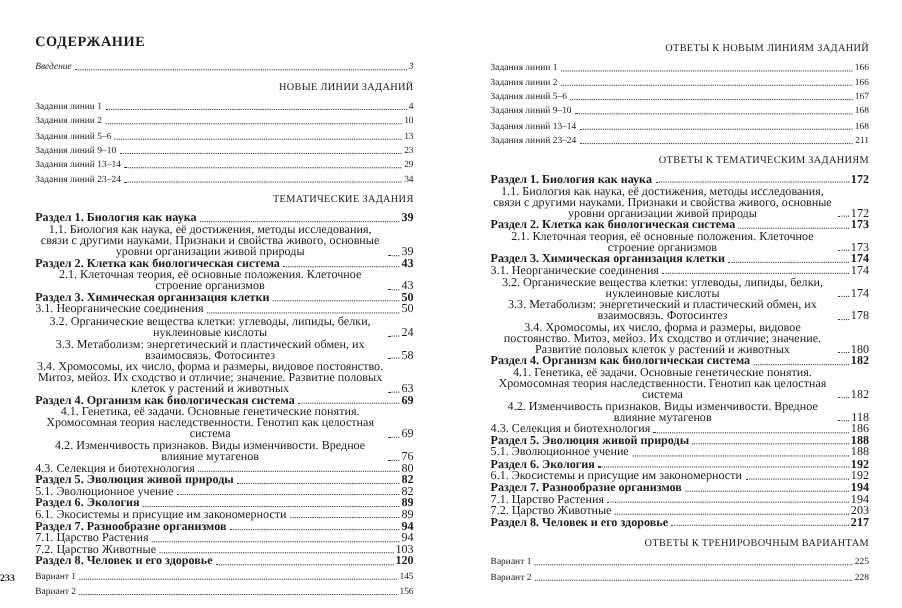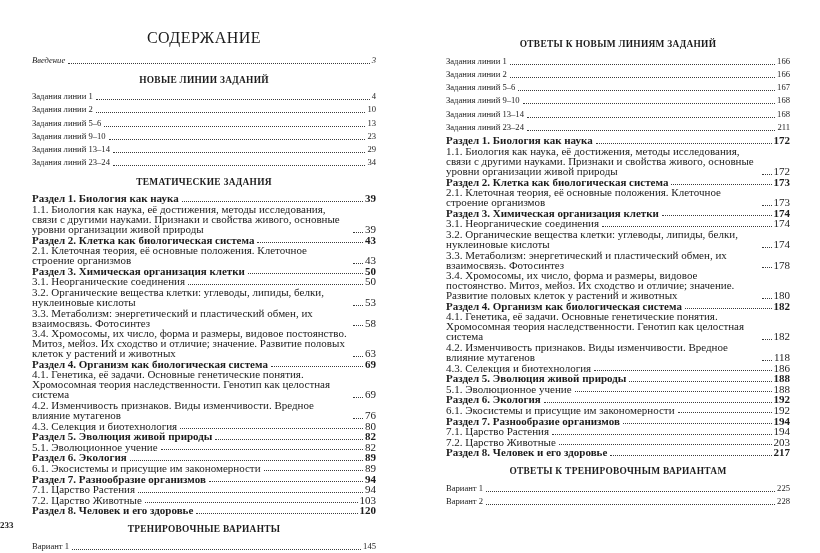--- a/index.html
+++ b/index.html
@@ -18,53 +18,53 @@
   }
   .col {
     position: absolute;
     top: 30px;
     width: 344px;
   }
   .col-left  { left: 32px;  }
   .col-right { left: 446px; }
 
   .toc-title {
-    font-size: 16px;
+    font-size: 13px;
     line-height: 13px;
-    font-weight: normal;
-    text-align: center;
+    font-weight: bold;
+    text-align: left;
     letter-spacing: 0.5px;
     margin: 1px 0 11px 0;
   }
   .toc-heading {
     font-size: 9.4px;
     line-height: 12px;
-    font-weight: bold;
-    text-align: center;
+    font-weight: normal;
+    text-align: right;
     letter-spacing: 0.3px;
     margin: 8px 0 5.5px 0;
   }
   .toc-section { margin-bottom: 3px; }
 
   .toc-row {
     display: flex;
     align-items: flex-end;
     font-size: 11px;
     line-height: 10px;
     margin-bottom: 0.6px;
   }
   .toc-section.loose .toc-row {
     font-size: 8.6px;
     line-height: 10.5px;
     margin-bottom: 2.8px;
   }
   .toc-row.bold   { font-weight: bold; }
   .toc-row.italic { font-style: italic; }
 
-  .toc-label { flex: 0 1 auto; }
+  .toc-label { flex: 0 1 auto; text-align: center; }
   .toc-dots {
     flex: 1 1 10px;
     min-width: 10px;
     border-bottom: 1px dotted #3a3a3a;
     margin: 0 2px 1.5px 3px;
     height: 0;
   }
   .toc-page { flex: 0 0 auto; white-space: nowrap; }
 
   .folio {
@@ -150,21 +150,21 @@
           <span class="toc-page">50</span>
         </div>
         <div class="toc-row">
           <span class="toc-label">3.1. Неорганические соединения</span>
           <span class="toc-dots"></span>
           <span class="toc-page">50</span>
         </div>
         <div class="toc-row">
           <span class="toc-label">3.2. Органические вещества клетки: углеводы, липиды, белки, нуклеиновые кислоты</span>
           <span class="toc-dots"></span>
-          <span class="toc-page">53</span>
+          <span class="toc-page">24</span>
         </div>
         <div class="toc-row">
           <span class="toc-label">3.3. Метаболизм: энергетический и пластический обмен, их взаимосвязь. Фотосинтез</span>
           <span class="toc-dots"></span>
           <span class="toc-page">58</span>
         </div>
         <div class="toc-row">
           <span class="toc-label">3.4. Хромосомы, их число, форма и размеры, видовое постоянство. Митоз, мейоз. Их сходство и отличие; значение. Развитие половых клеток у растений и животных</span>
           <span class="toc-dots"></span>
           <span class="toc-page">63</span>
@@ -224,21 +224,20 @@
           <span class="toc-dots"></span>
           <span class="toc-page">103</span>
         </div>
         <div class="toc-row bold">
           <span class="toc-label">Раздел 8. Человек и его здоровье</span>
           <span class="toc-dots"></span>
           <span class="toc-page">120</span>
         </div>
       </div>
       <div class="toc-section loose">
-        <h2 class="toc-heading">ТРЕНИРОВОЧНЫЕ ВАРИАНТЫ</h2>
         <div class="toc-row">
           <span class="toc-label">Вариант 1</span>
           <span class="toc-dots"></span>
           <span class="toc-page">145</span>
         </div>
         <div class="toc-row">
           <span class="toc-label">Вариант 2</span>
           <span class="toc-dots"></span>
           <span class="toc-page">156</span>
         </div>
@@ -272,20 +271,21 @@
           <span class="toc-dots"></span>
           <span class="toc-page">168</span>
         </div>
         <div class="toc-row">
           <span class="toc-label">Задания линий 23–24</span>
           <span class="toc-dots"></span>
           <span class="toc-page">211</span>
         </div>
       </div>
       <div class="toc-section dense">
+        <h2 class="toc-heading">ОТВЕТЫ К ТЕМАТИЧЕСКИМ ЗАДАНИЯМ</h2>
         <div class="toc-row bold">
           <span class="toc-label">Раздел 1. Биология как наука</span>
           <span class="toc-dots"></span>
           <span class="toc-page">172</span>
         </div>
         <div class="toc-row">
           <span class="toc-label">1.1. Биология как наука, её достижения, методы исследования, связи с другими науками. Признаки и свойства живого, основные уровни организации живой природы</span>
           <span class="toc-dots"></span>
           <span class="toc-page">172</span>
         </div>

